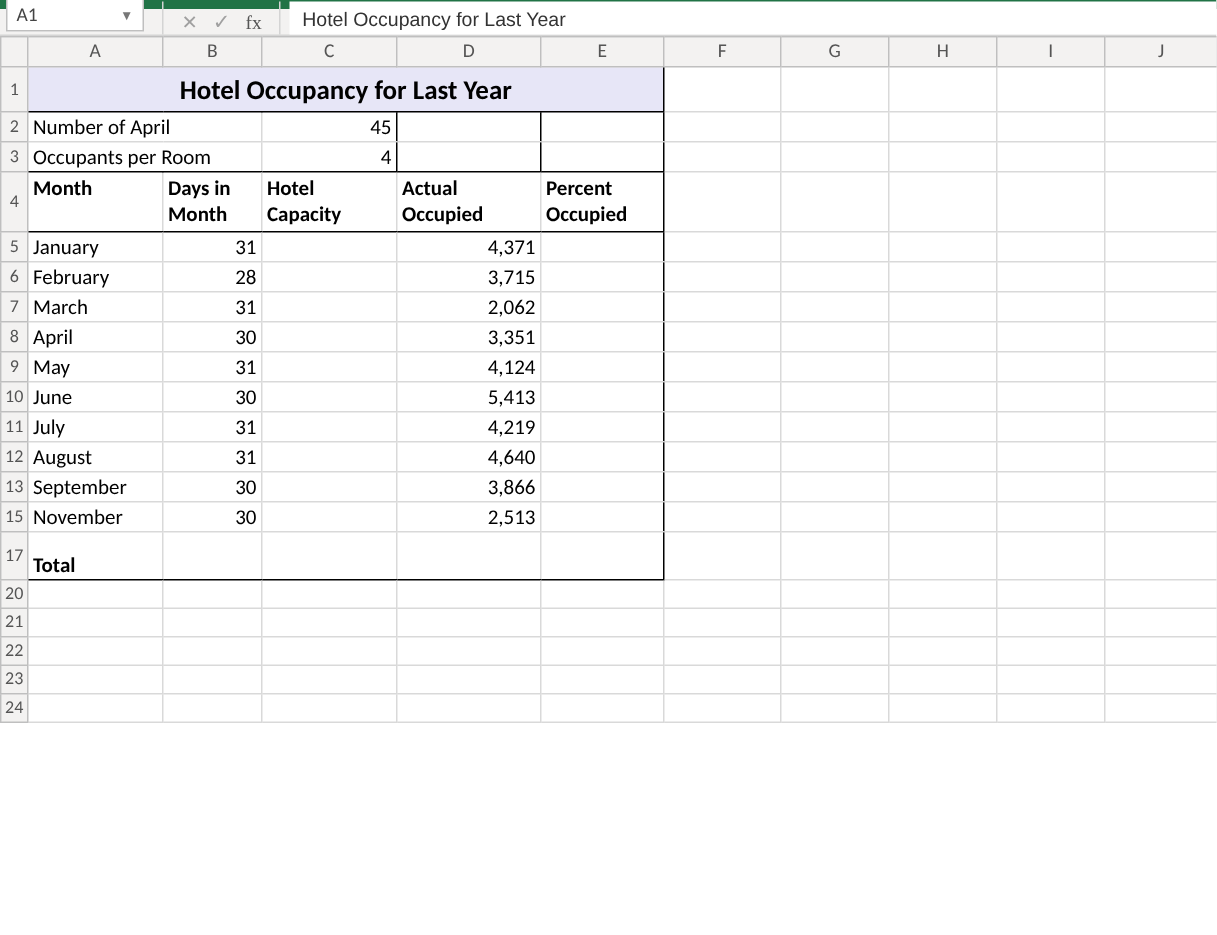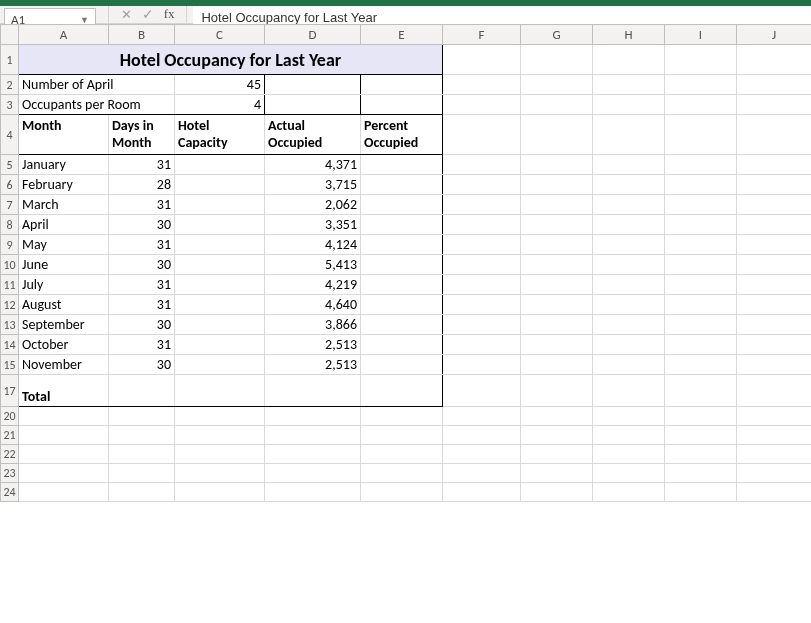--- a/index.html
+++ b/index.html
@@ -1,19 +1,19 @@
 <!DOCTYPE html>
 <html><head>
 <meta charset="utf-8">
 <style>
   * { box-sizing: border-box; margin: 0; padding: 0; }
   html, body { width: 811px; height: 623px; overflow: hidden; font-family: Calibri, Arial, sans-serif; font-size: 14px; background: #fff; }
   .topbar { height: 6px; background: #217346; }
   .namebar {
-    display: flex; align-items: flex-start; height: 18px;
+    display: flex; align-items: flex-end; height: 18px;
     border-bottom: 1px solid #d4d4d4; background: #f3f2f1;
     font-size: 13px; color: #444;
   }
   .namebox {
     width: 92px; height: 22px; margin: 2px 6px 2px 4px;
     border: 1px solid #bfbfbf; background: #fff;
     display: flex; align-items: center; padding: 0 6px;
     justify-content: space-between;
   }
   .namebox .dd { font-size: 9px; color: #777; }
@@ -283,33 +283,20 @@
       <td class="bl"></td>
       <td class="num bl">3,866</td>
       <td class="bl br"></td>
       <td></td>
           <td></td>
           <td></td>
           <td></td>
           <td></td>
     </tr>
     <tr>
-      <th class="rowhdr">14</th>
-      <td class="txt bl">October</td>
-      <td class="num bl">31</td>
-      <td class="bl"></td>
-      <td class="num bl">2,513</td>
-      <td class="bl br"></td>
-      <td></td>
-          <td></td>
-          <td></td>
-          <td></td>
-          <td></td>
-    </tr>
-    <tr>
       <th class="rowhdr">15</th>
       <td class="txt bl">November</td>
       <td class="num bl">30</td>
       <td class="bl"></td>
       <td class="num bl">2,513</td>
       <td class="bl br"></td>
       <td></td>
           <td></td>
           <td></td>
           <td></td>

